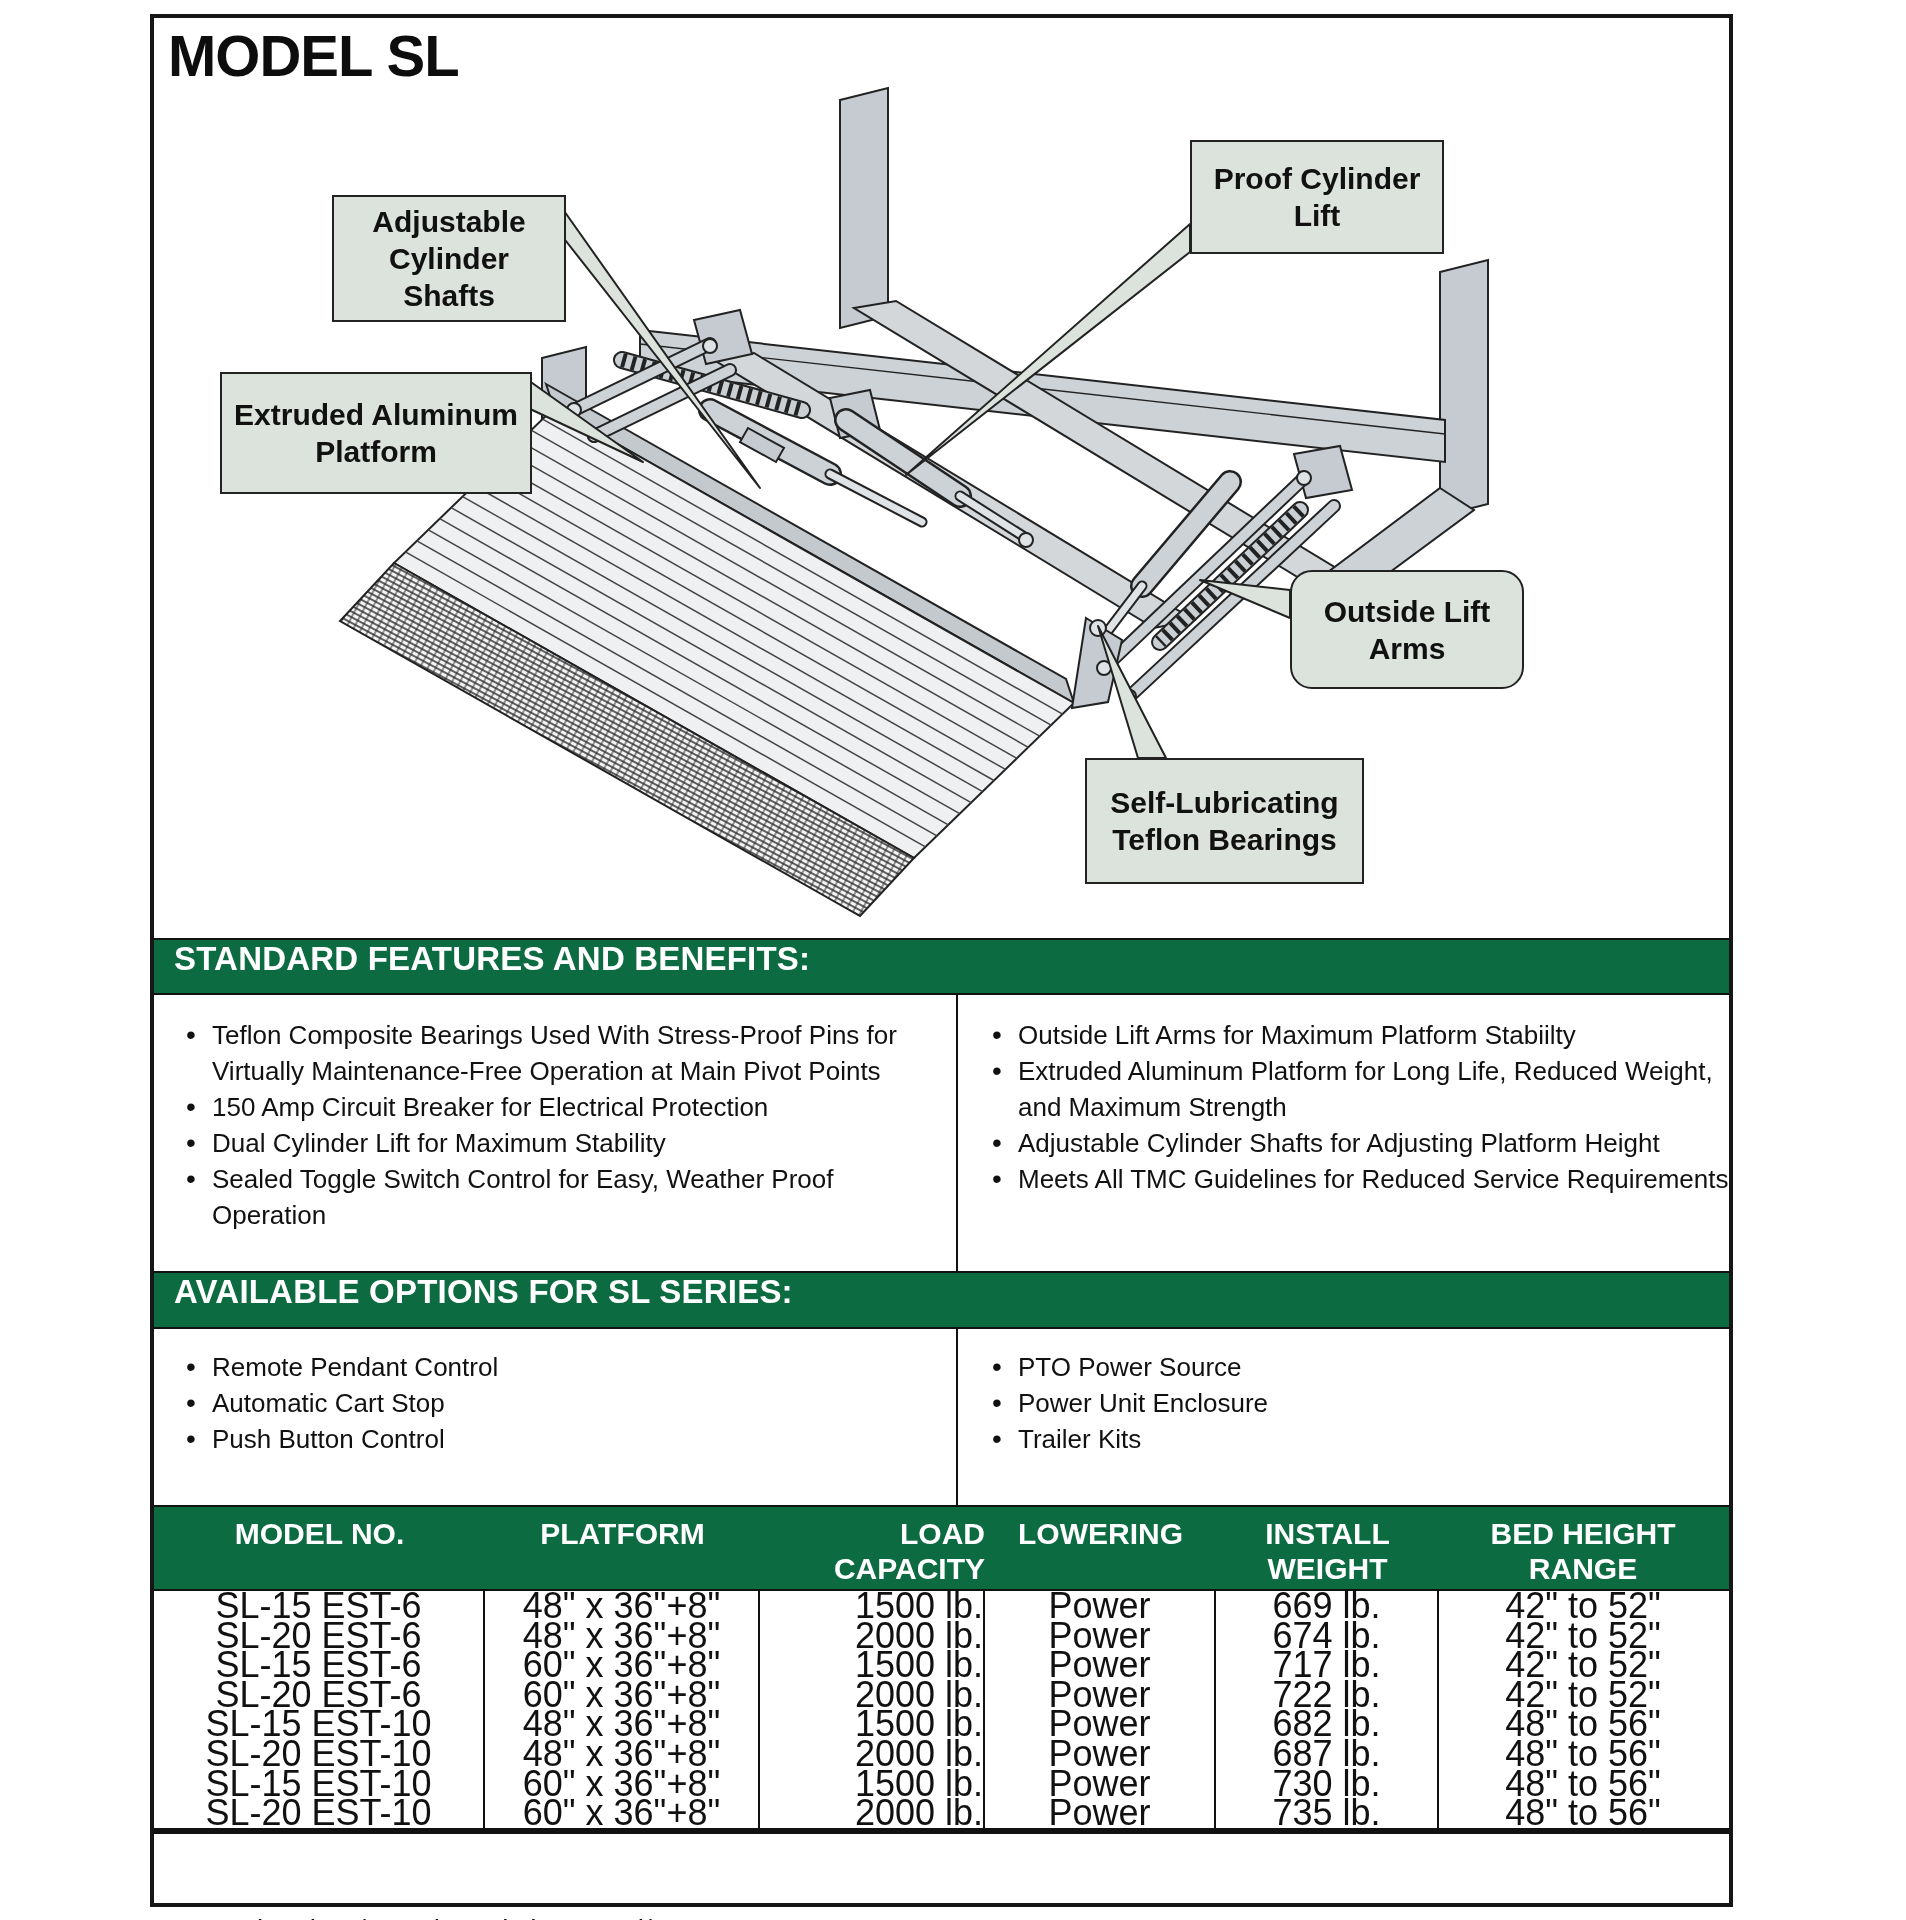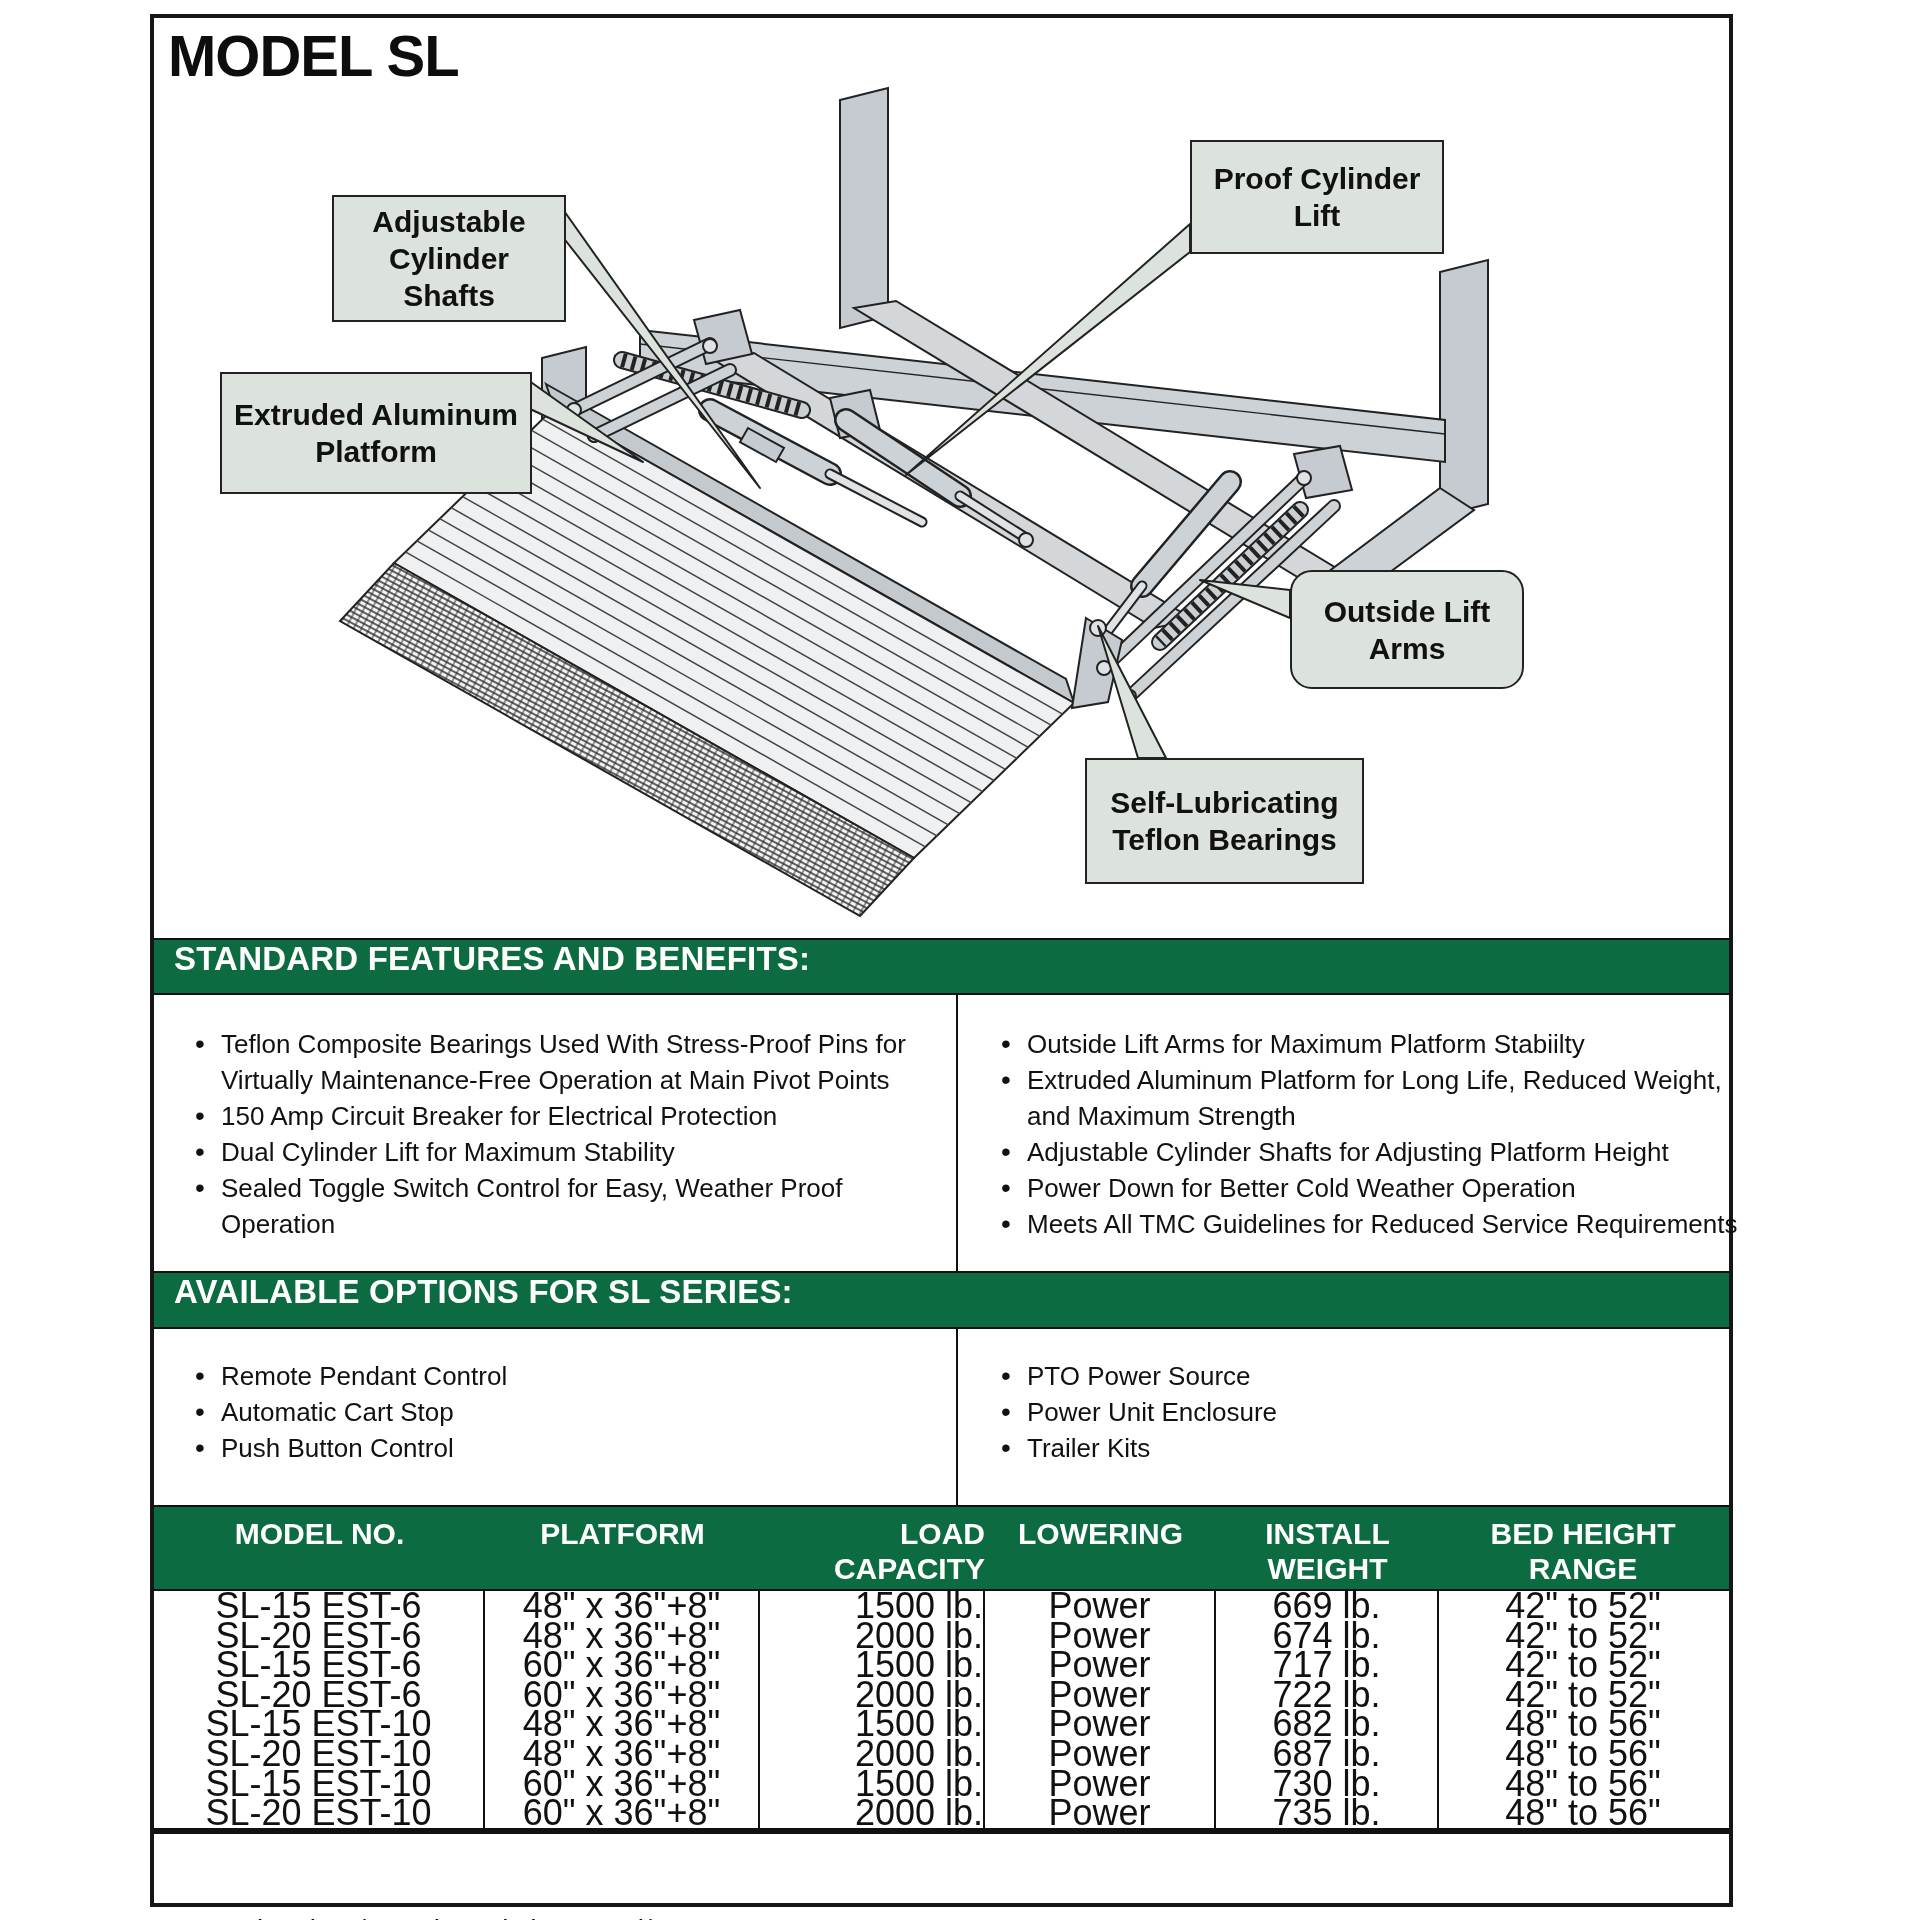--- a/index.html
+++ b/index.html
@@ -15,21 +15,21 @@
   .callout{position:absolute;background:#dce2dc;border:2px solid #222;
            display:flex;align-items:center;justify-content:center;text-align:center;
            font-weight:bold;font-size:30px;line-height:37px;white-space:pre-line;z-index:5;}
   
   .greenbar{position:absolute;left:0;width:1575px;background:#0d6b41;border-top:2px solid #111;
             border-bottom:2px solid #111;box-sizing:border-box;display:flex;align-items:flex-start;}
   .greenbar .bar-label{color:#fff;font-weight:bold;font-size:33px;padding-left:20px;letter-spacing:.2px;}
   
   .colbox{position:absolute;left:0;width:1575px;background:#fff;}
   .vdivider{position:absolute;left:802px;top:0;bottom:0;width:2px;background:#111;}
-  ul.bullets{list-style:none;margin:17px;padding:0;position:absolute;font-size:26px;line-height:36px;}
+  ul.bullets{list-style:none;margin:8px;padding:0;position:absolute;font-size:26px;line-height:36px;}
   ul.bullets li{position:relative;padding-left:36px;margin:0;}
   ul.bullets li::before{content:"\2022";position:absolute;left:10px;top:0;font-size:28px;}
   
   .thead{position:absolute;left:0;width:1575px;background:#0d6b41;border-top:2px solid #111;
          border-bottom:2px solid #111;box-sizing:border-box;display:flex;}
   .th{color:#fff;font-weight:bold;font-size:30px;line-height:35px;text-align:center;
       white-space:pre-line;padding-top:9px;box-sizing:border-box;}
   .tbody{position:absolute;left:0;width:1575px;}
   .trow{display:flex;height:29.6px;}
   .td{font-size:36px;line-height:29.6px;text-align:center;box-sizing:border-box;}
@@ -165,21 +165,20 @@
     <ul class="bullets" style="left:14px;top:14px;width:746px;">
       <li>Teflon Composite Bearings Used With Stress-Proof Pins for Virtually Maintenance-Free Operation at Main Pivot Points</li>
       <li>150 Amp Circuit Breaker for Electrical Protection</li>
       <li>Dual Cylinder Lift for Maximum Stability</li>
       <li>Sealed Toggle Switch Control for Easy, Weather Proof Operation</li>
     </ul>
     <ul class="bullets" style="left:820px;top:14px;width:770px;">
       <li>Outside Lift Arms for Maximum Platform Stabiilty</li>
       <li>Extruded Aluminum Platform for Long Life, Reduced Weight, and Maximum Strength</li>
       <li>Adjustable Cylinder Shafts for Adjusting Platform Height</li>
-      <li>Power Down for Better Cold Weather Operation</li>
       <li>Meets All TMC Guidelines for Reduced Service Requirements</li>
     </ul>
   </div>
 
   <div class="greenbar" style="top:1253px;height:58px;">
     <span class="bar-label">AVAILABLE OPTIONS FOR SL SERIES:</span>
   </div>
   <div class="colbox" style="top:1311px;height:176px;">
     <div class="vdivider"></div>
     <ul class="bullets" style="left:14px;top:12px;width:746px;">

